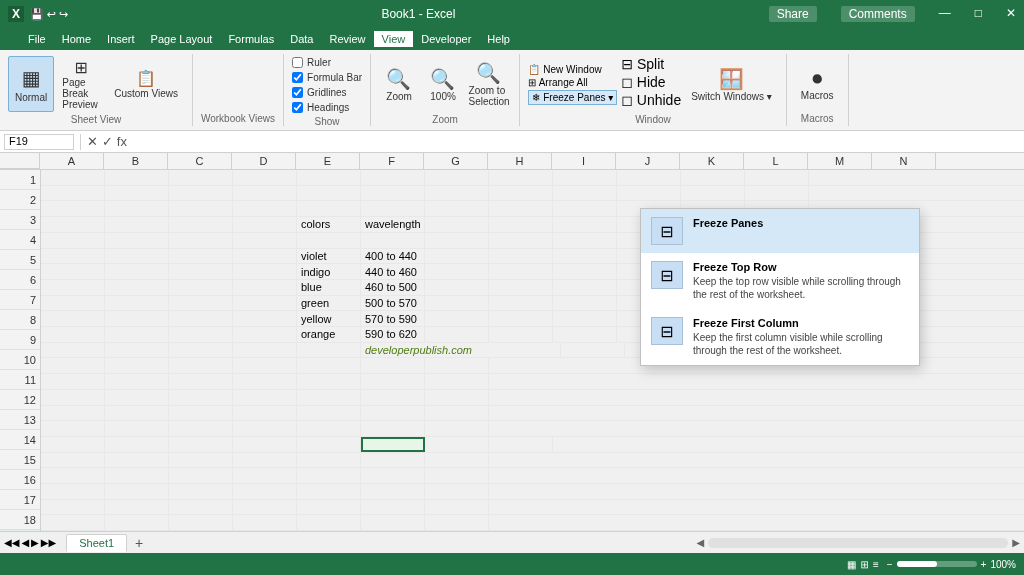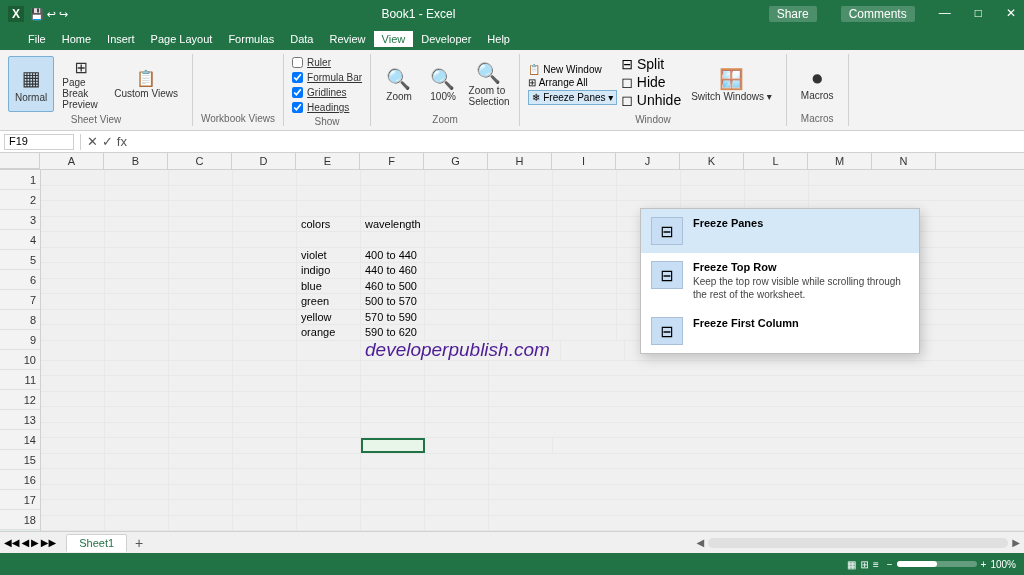--- a/index.html
+++ b/index.html
@@ -19,21 +19,21 @@
     .ribbon { background: #f3f3f3; border-bottom: 1px solid #d0d0d0; }
 
     .ribbon-content { display: flex; padding: 4px 0; align-items: stretch; height: 80px; }
     .ribbon-group { display: flex; flex-direction: column; align-items: center; border-right: 1px solid #d0d0d0; padding: 2px 8px; min-width: 60px; }
     .ribbon-group-buttons { display: flex; gap: 2px; flex: 1; align-items: center; }
     .ribbon-group-label { font-size: 10px; color: #666; margin-top: auto; padding-top: 2px; }
 
     .ribbon-btn { display: flex; flex-direction: column; align-items: center; justify-content: center; padding: 2px 6px; cursor: pointer; border-radius: 2px; min-width: 40px; height: 56px; font-size: 10px; color: #333; }
     .ribbon-btn.active { background: #c8e0f4; border: 1px solid #7ab0d4; }
     .ribbon-btn-icon { font-size: 20px; margin-bottom: 2px; }
-    .ribbon-checkbox-row { display: flex; align-items: flex-start; gap: 4px; font-size: 10px; color: #333; padding: 1px 0; text-decoration: underline; }
+    .ribbon-checkbox-row { display: flex; align-items: flex-start; gap: 4px; font-size: 10px; color: #333; padding: 1px 0; }
     .ribbon-checkbox-row input { margin: 0; width: 11px; height: 11px; }
 
     
     .show-group-content { display: flex; flex-direction: column; justify-content: center; gap: 2px; }
 
     
     .formula-bar { display: flex; align-items: center; border-bottom: 1px solid #d0d0d0; background: white; height: 22px; padding: 0 4px; gap: 4px; }
     .cell-ref-box { width: 70px; border: 1px solid #d0d0d0; height: 16px; padding: 0 4px; font-size: 11px; }
     .formula-bar-divider { width: 1px; height: 16px; background: #d0d0d0; margin: 0 2px; }
     .formula-icons { display: flex; gap: 4px; color: #555; font-size: 13px; }
@@ -428,21 +428,21 @@
               <div class="cell"></div>
           </div>
 
 
           <div class="row">
               <div class="cell"></div>
               <div class="cell"></div>
               <div class="cell"></div>
               <div class="cell"></div>
               <div class="cell"></div>
-              <div class="cell" style="color:#4c1d95; font-style:italic; font-size:19px; min-width:200px; width:200px;">developerpublish.com</div>
+              <div class="cell" style="color:#4d7c0f; font-style:italic; font-size:11px; min-width:200px; width:200px;">developerpublish.com</div>
               <div class="cell"></div>
             </div>
           <div class="row">
               <div class="cell"></div>
               <div class="cell"></div>
               <div class="cell"></div>
               <div class="cell"></div>
               <div class="cell"></div>
               <div class="cell"></div>
               <div class="cell"></div>
@@ -558,20 +558,21 @@
         <div class="dropdown-item-text">
           <span class="dropdown-item-title">Freeze Top Row</span>
           <span class="dropdown-item-desc">Keep the top row visible while scrolling through the rest of the worksheet.</span>
         </div>
       </div>
 
       <div class="dropdown-item">
         <div class="dropdown-item-icon" style="font-size:16px;">⊟</div>
         <div class="dropdown-item-text">
           <span class="dropdown-item-title">Freeze First Column</span>
+          <span class="dropdown-item-desc">Keep the first column visible while scrolling through the rest of the worksheet.</span>
         </div>
       </div>
     </div>
   </div>
 
   <div style="display:flex; flex-direction:column;">
     <div class="sheet-tabs">
       <div style="display:flex; align-items:center; gap:2px; margin-right:8px;">
         <span style="cursor:pointer; font-size:10px;">◀◀</span>
         <span style="cursor:pointer; font-size:10px;">◀</span>

